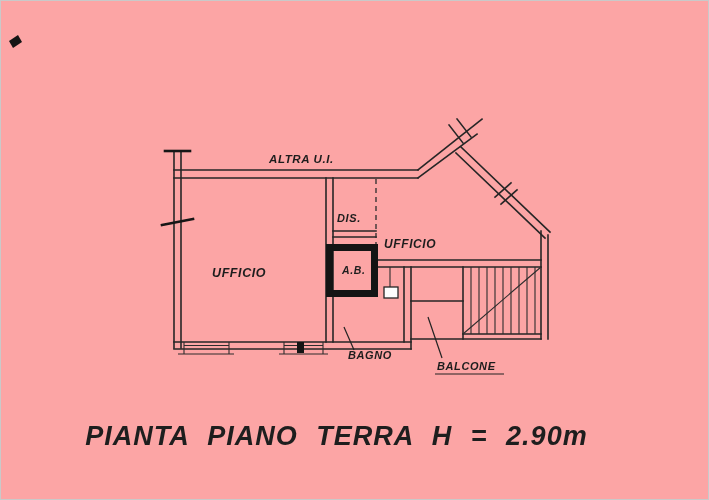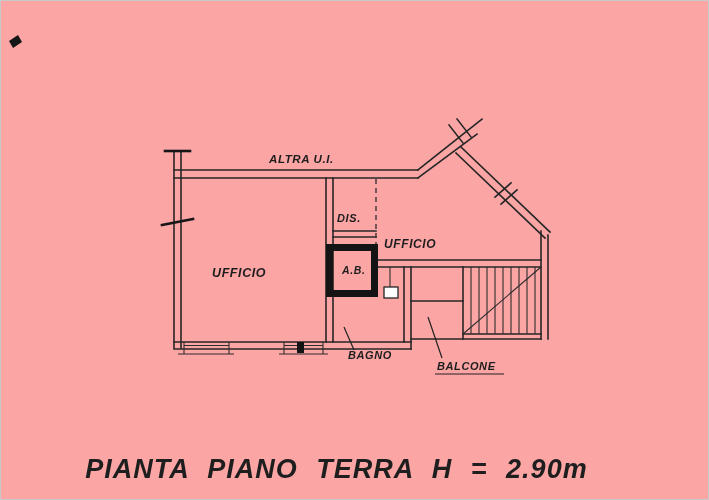--- a/index.html
+++ b/index.html
@@ -38,21 +38,20 @@
     right: 36px;
     top: 420px;
     text-align: center;
     font-family: "Liberation Sans", sans-serif;
     font-weight: bold;
     font-size: 27px;
     letter-spacing: 1px;
     word-spacing: 10px;
     color: #1e1e1e;
     white-space: nowrap;
-    margin-top: 33px;
   }
 </style>
 </head>
 <body>
 
 <div class="canvas">
 
   <svg width="709" height="500" viewBox="0 0 709 500">
 
     <polygon points="8,40 17,34 21,41 12,47" fill="#151515"></polygon>

